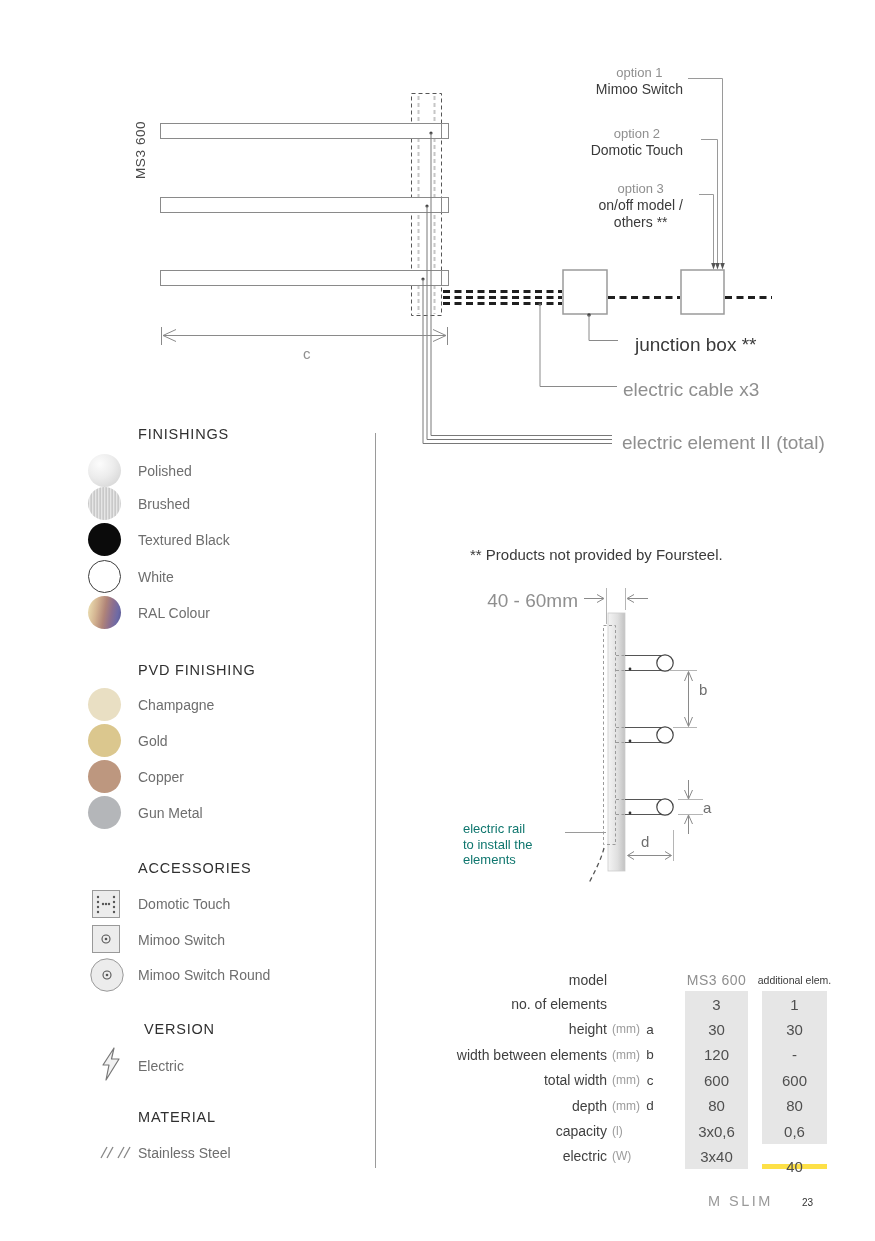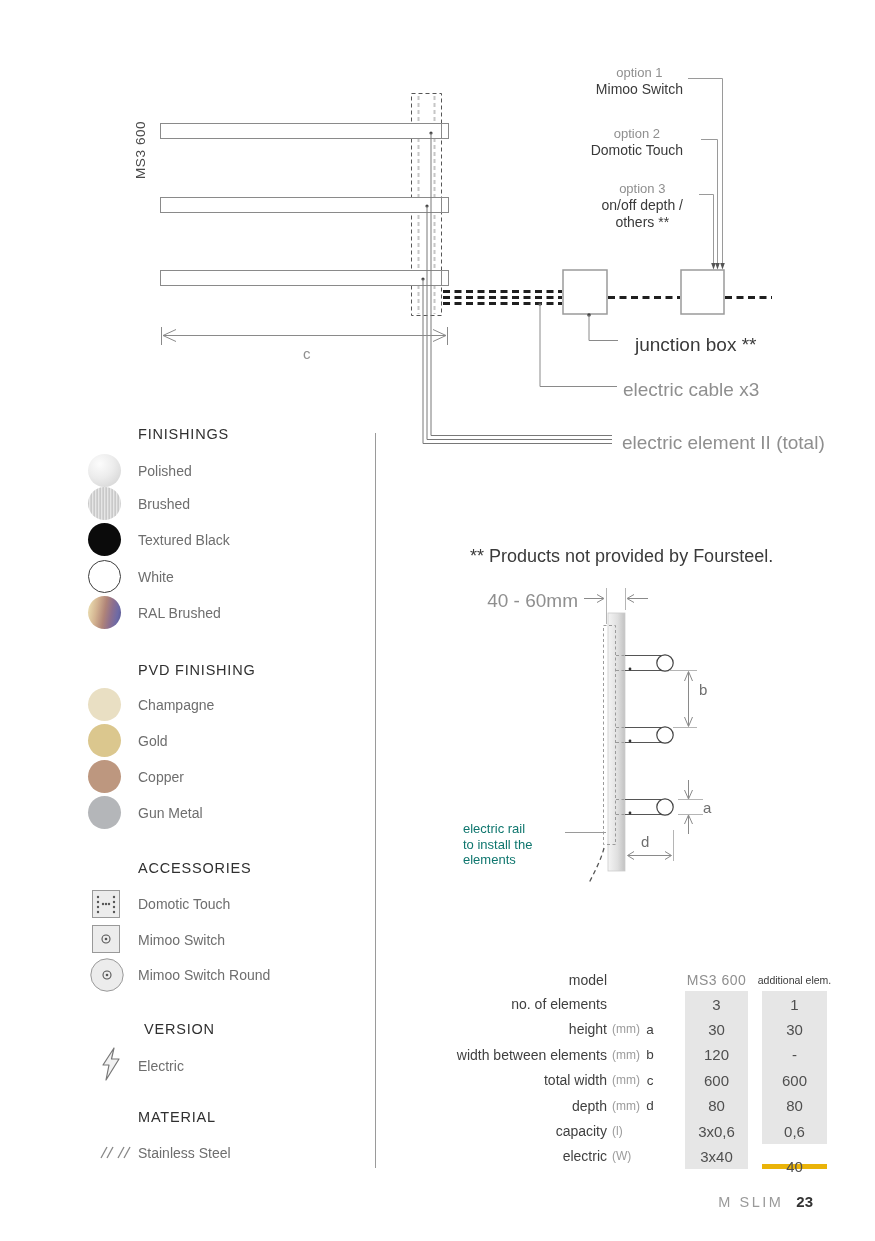--- a/index.html
+++ b/index.html
@@ -37,21 +37,21 @@
   .hrow { height:27px; }
   .t-label  { justify-content:flex-end; font-size:14px; color:#3f3f3f; white-space:nowrap; }
   .t-unit   { justify-content:flex-start; padding-left:5px; font-size:12px; color:#9c9c9c; }
   .t-letter { justify-content:center; font-size:13.5px; color:#3f3f3f; }
   .t-val    { justify-content:center; font-size:15px; color:#4f4f4f; }
   .t-model  { justify-content:center; font-size:14px; color:#8f8f8f; letter-spacing:0.5px; }
   .t-add    { justify-content:center; font-size:10.5px; color:#3a3a3a; white-space:nowrap; }
   
   .footer { position:absolute; top:1193px; right:62px; display:flex; align-items:baseline;text-align:center; }
   .footer .series { font-size:14.5px; color:#9a9a9a; letter-spacing:2.5px; }
-  .footer .pagenum { font-size:15px; color:#333333; margin-left:13px;font-weight:bold; }
+  .footer .pagenum { font-size:10px; color:#333333; margin-left:29px; }
   svg.overlay { position:absolute; left:0; top:0; }
 </style>
 </head>
 <body>
 
 <svg class="overlay" width="875" height="1241" viewBox="0 0 875 1241">
   <defs>
     <linearGradient id="railGrad" x1="0" y1="0" x2="1" y2="0">
       <stop offset="0" stop-color="#f4f4f4"></stop>
       <stop offset="0.55" stop-color="#e0e0e0"></stop>
@@ -195,30 +195,30 @@
 <div class="opt-block" style="right:192px; top:65px;">
   <div class="opt-tag">option 1</div>
   <div class="opt-name">Mimoo Switch</div>
 </div>
 <div class="opt-block" style="right:192px; top:126px;">
   <div class="opt-tag">option 2</div>
   <div class="opt-name">Domotic Touch</div>
 </div>
 <div class="opt-block" style="right:192px; top:181px;">
   <div class="opt-tag">option 3</div>
-  <div class="opt-name">on/off depth /</div>
+  <div class="opt-name">on/off model /</div>
   <div class="opt-name">others **</div>
 </div>
 
 <div class="lbl" style="left:635px; top:334px;">junction box **</div>
 <div class="lbl gray" style="left:623px; top:379px;">electric cable x3</div>
 <div class="lbl gray" style="left:622px; top:432px;">electric element II (total)</div>
 <div class="dimletter" style="left:303px; top:345px; color:#8f8f8f;">c</div>
 
-<div class="lbl" style="left:470px; top:546px; font-size:18px;text-align:right;">** Products not provided by Foursteel.</div>
+<div class="lbl" style="left:470px; top:546px; font-size:15px;text-align:right;">** Products not provided by Foursteel.</div>
 
 <div class="lbl gray" style="right:297px; top:590px;">40 - 60mm</div>
 <div class="dimletter" style="left:699px; top:681px;">b</div>
 <div class="dimletter" style="left:703px; top:799px;">a</div>
 <div class="dimletter" style="left:641px; top:833px;">d</div>
 <div class="rail-note">
   <div>electric rail</div>
   <div>to install the</div>
   <div>elements</div>
 </div>
@@ -226,21 +226,21 @@
 <div class="sec-head" style="top:426px;">FINISHINGS</div>
 <div class="sw sw-polished" style="top:454px;"></div>
 <div class="side-label" style="top:463px;">Polished</div>
 <div class="sw sw-brushed" style="top:487px;"></div>
 <div class="side-label" style="top:496px;">Brushed</div>
 <div class="sw" style="top: 523px; background: rgb(11, 11, 11);"></div>
 <div class="side-label" style="top:532px;">Textured Black</div>
 <div class="sw sw-white" style="top:560px;"></div>
 <div class="side-label" style="top:569px;">White</div>
 <div class="sw sw-ral" style="top:596px;"></div>
-<div class="side-label" style="top:605px;">RAL Brushed</div>
+<div class="side-label" style="top:605px;">RAL Colour</div>
 
 <div class="sec-head" style="top:662px;">PVD FINISHING</div>
 <div class="sw" style="top: 688px; background: rgb(233, 223, 195);"></div>
 <div class="side-label" style="top:697px;">Champagne</div>
 <div class="sw" style="top: 724px; background: rgb(219, 199, 142);"></div>
 <div class="side-label" style="top:733px;">Gold</div>
 <div class="sw" style="top: 760px; background: rgb(189, 151, 127);"></div>
 <div class="side-label" style="top:769px;">Copper</div>
 <div class="sw" style="top: 796px; background: rgb(180, 182, 185);"></div>
 <div class="side-label" style="top:805px;text-align:center;">Gun Metal</div>
@@ -360,19 +360,19 @@
   <div class="t-val" style="background: rgb(230, 230, 230);">3x0,6</div>
   <div></div>
   <div class="t-val" style="background: rgb(230, 230, 230);">0,6</div>
 
   <div class="t-label">electric</div>
   <div class="t-unit">(W)</div>
   <div class="t-letter"></div>
   <div></div>
   <div class="t-val" style="background: rgb(230, 230, 230);">3x40</div>
   <div></div>
-  <div class="t-val" style="background: #eab308; margin-top: 20px;">40</div>
+  <div class="t-val" style="background: #fde047; margin-top: 20px;">40</div>
 </div>
 
 <div class="footer">
   <span class="series">M SLIM</span>
   <span class="pagenum">23</span>
 </div>
 
 </body></html>

